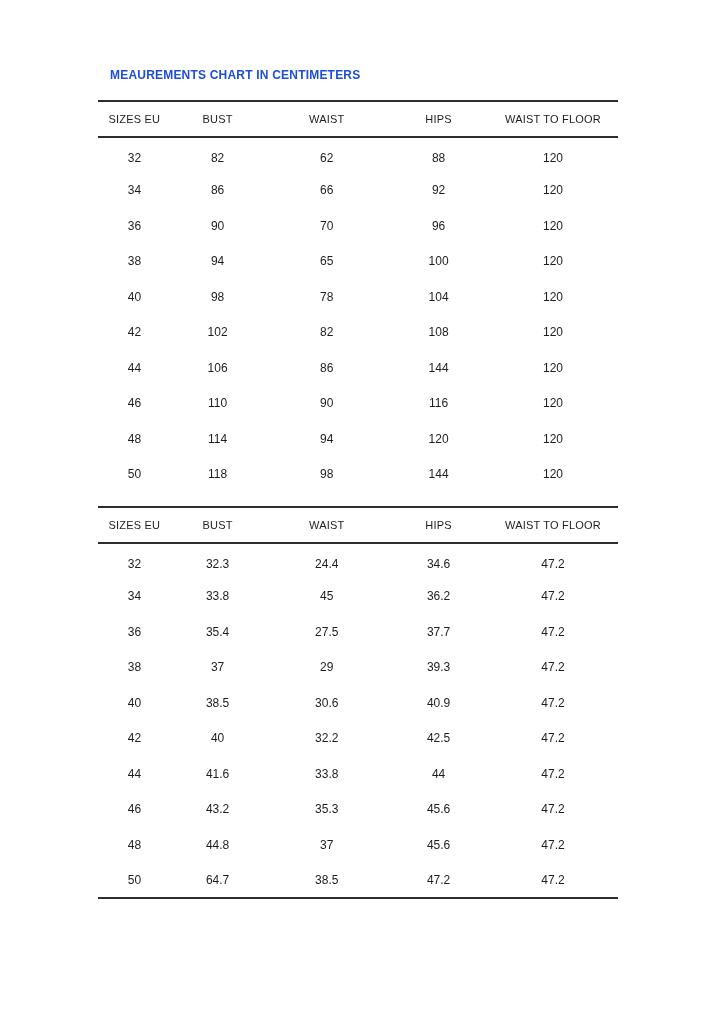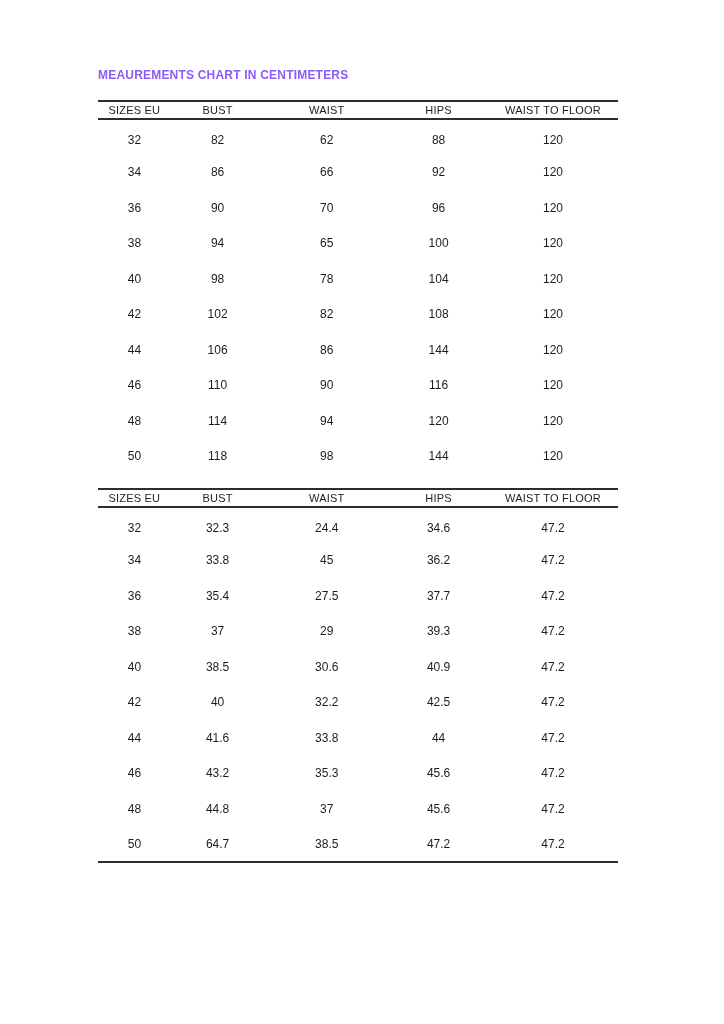--- a/index.html
+++ b/index.html
@@ -19,36 +19,36 @@
   }
   .content {
     margin-left: 98px;
     width: 520px;
   }
   .section-title {
     font-size: 12px;
     font-weight: bold;
     line-height: 14px;
     letter-spacing: 0.2px;
-    color: #8b5cf6;
-    margin-left: 0;
+    color: #1d4ed8;
+    margin-left: 12px;
   }
   .title-cm { padding-top: 68px; }
   .title-in { margin-top: 15px; }
   table {
     width: 100%;
     border-collapse: collapse;
     table-layout: fixed;
     border-top: 2px solid #2d2d2d;
   }
   .table-cm { margin-top: 18px; }
   .table-in { margin-top: 14px; }
   thead tr { border-bottom: 2px solid #2d2d2d; }
   th {
-    height: 18px;
+    height: 36px;
     font-size: 11px;
     font-weight: normal;
     letter-spacing: 0.2px;
     color: #1d1d1d;
     text-align: center;
     vertical-align: middle;
   }
   td {
     height: 35.5px;
     font-size: 12px;

